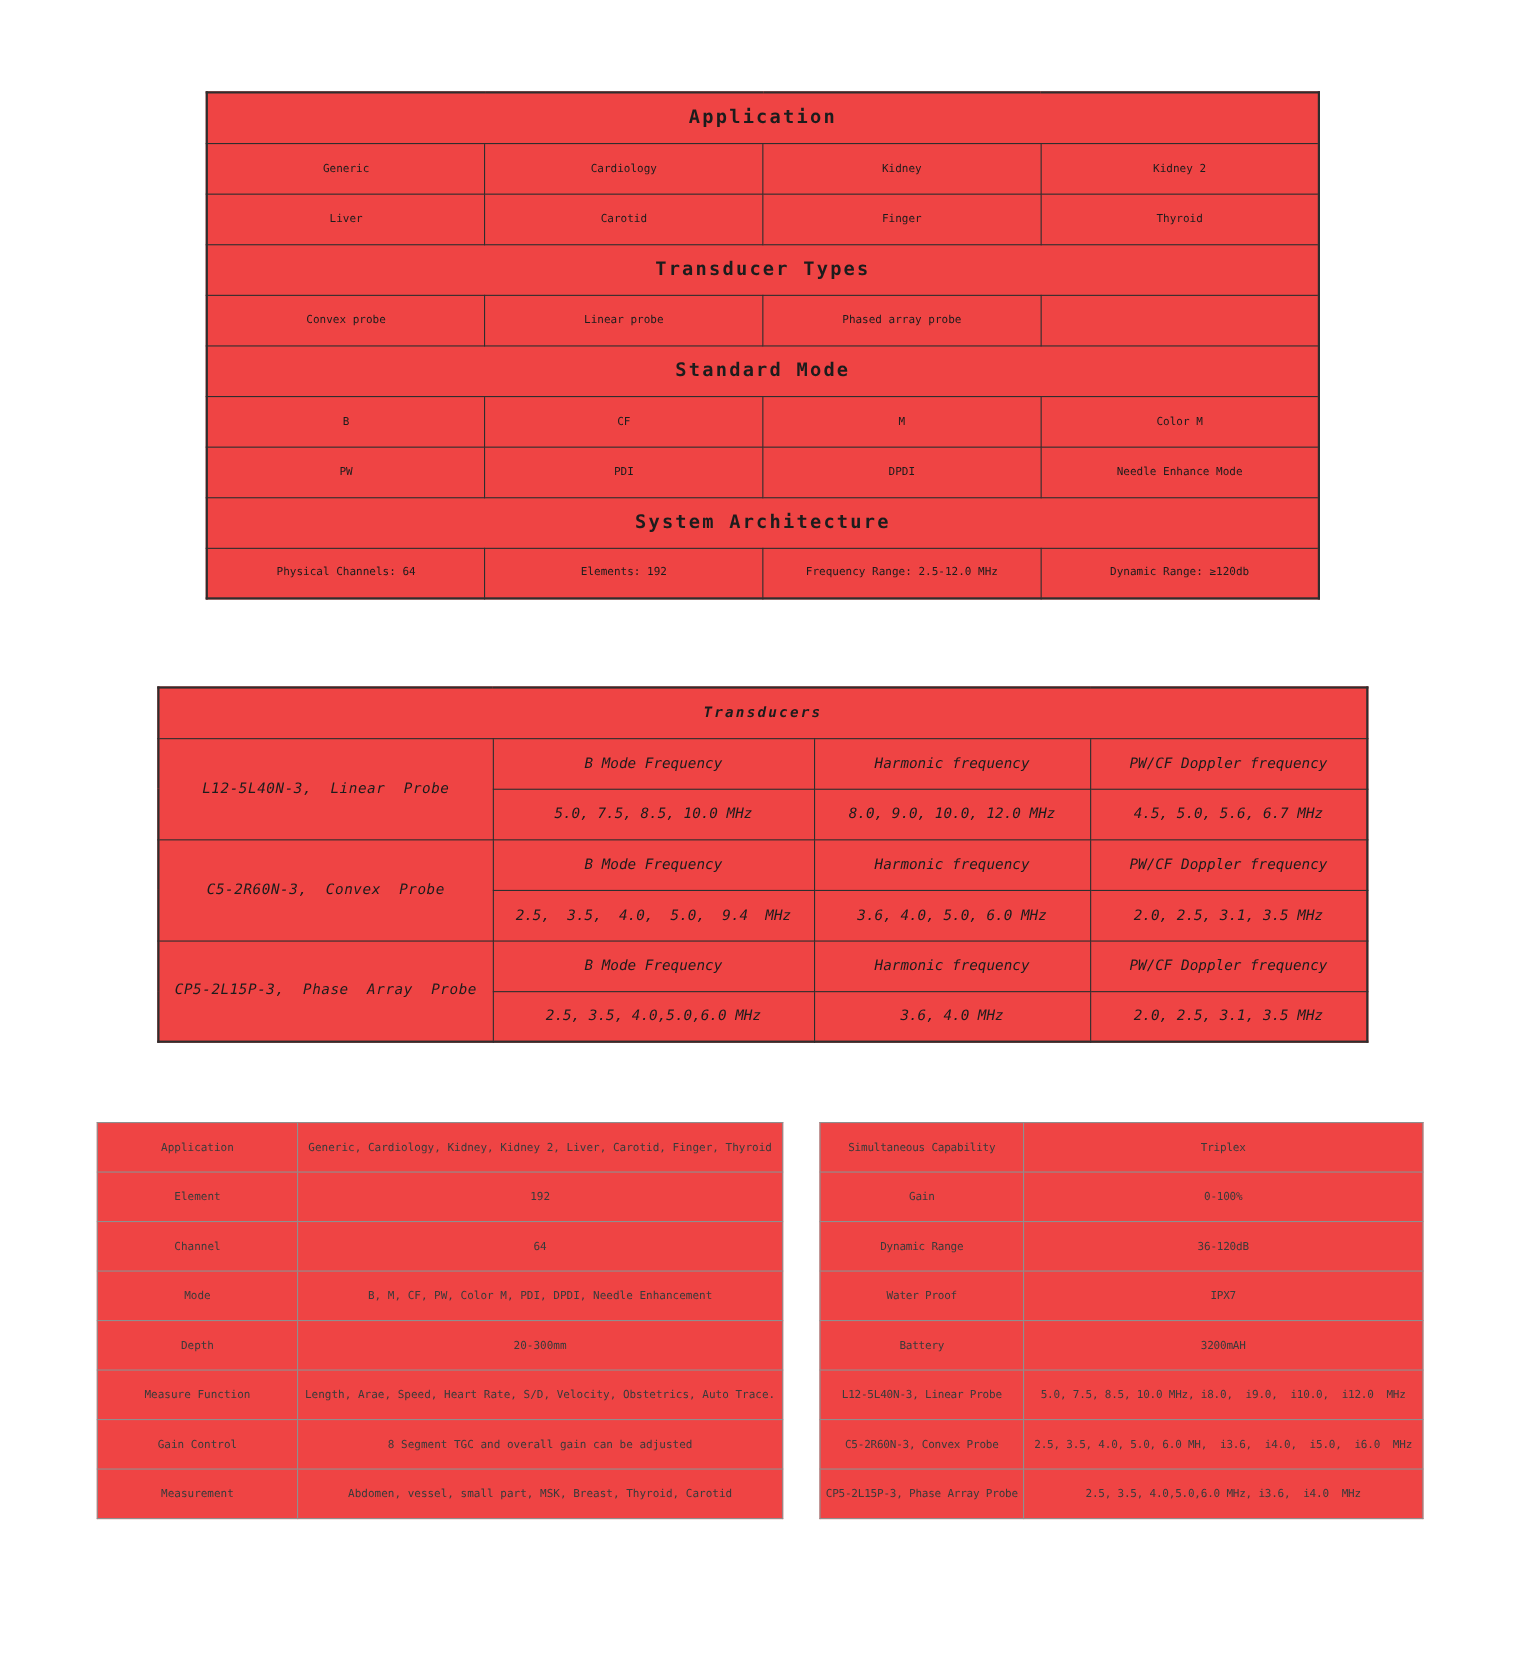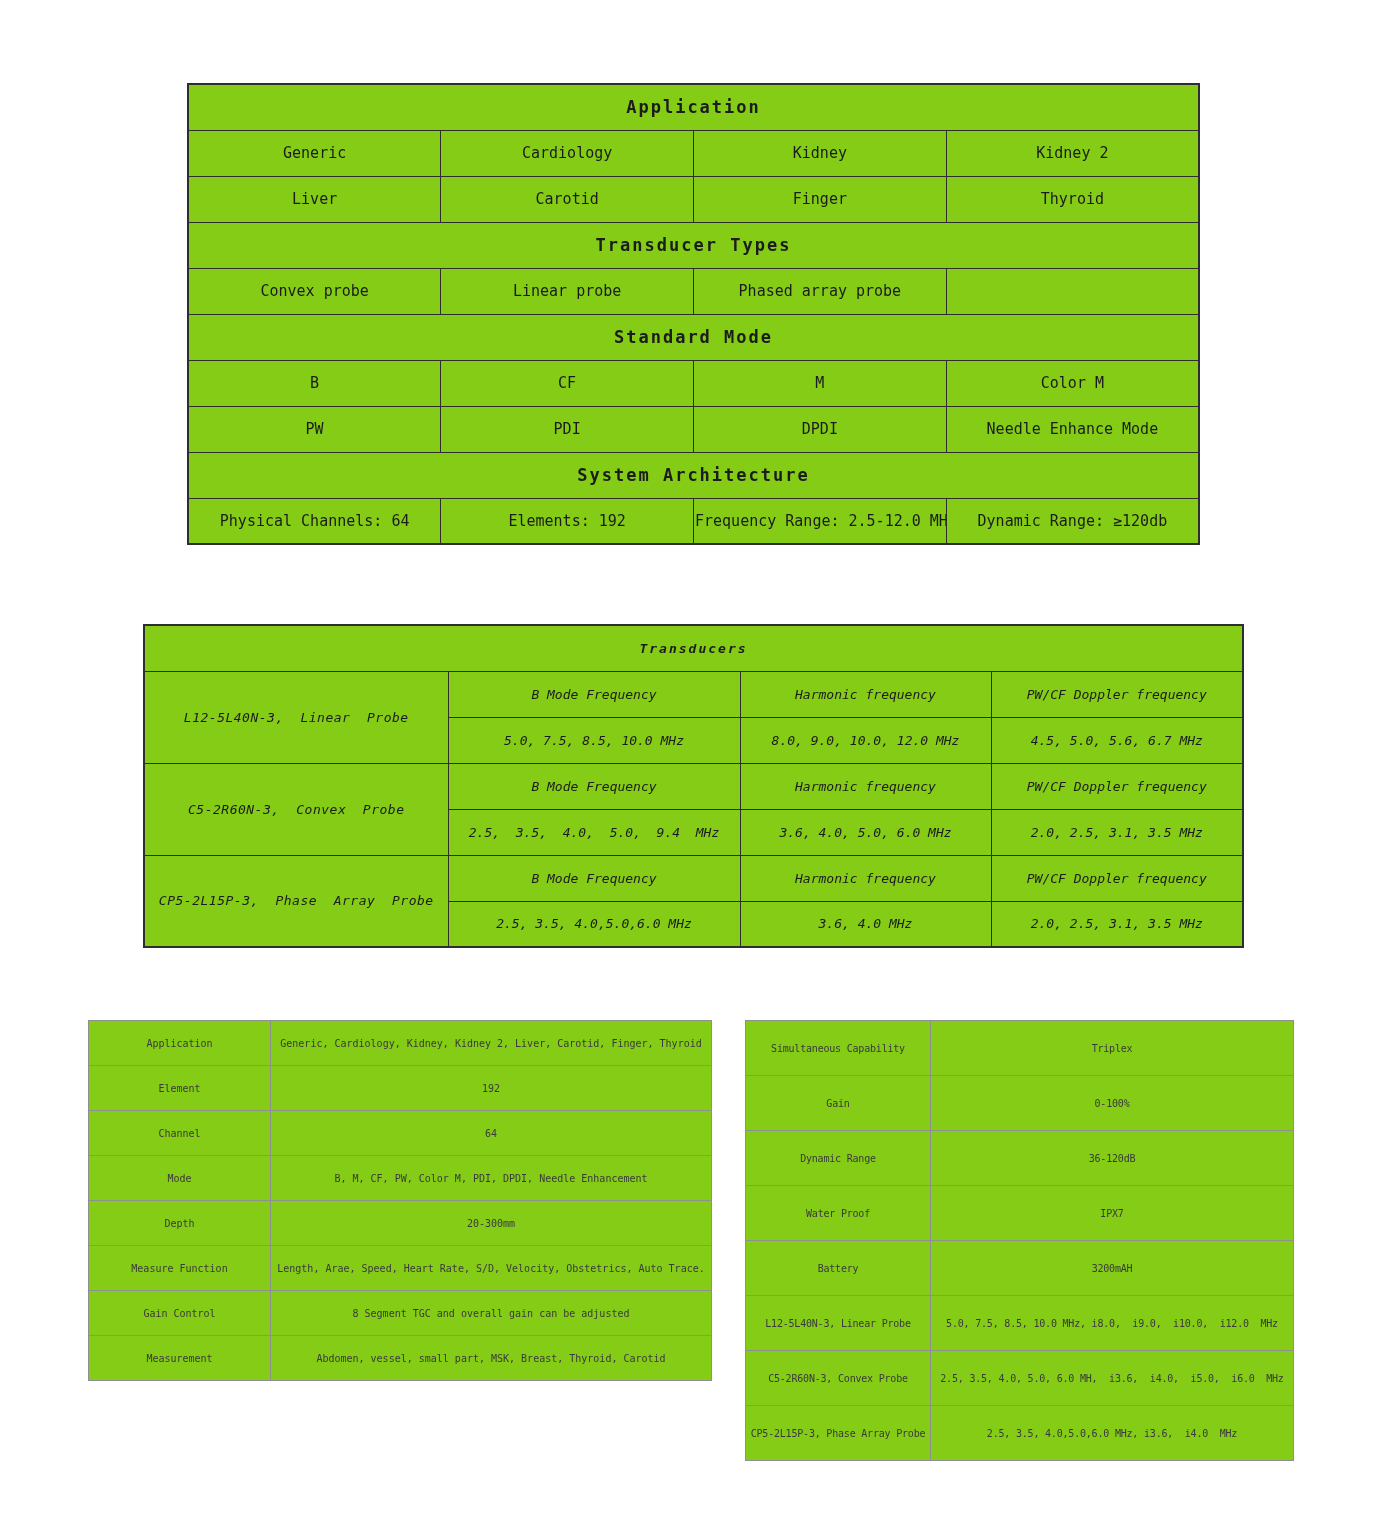--- a/index.html
+++ b/index.html
@@ -1,42 +1,42 @@
 <!DOCTYPE html>
 <html><head>
 <meta charset="utf-8">
 <style>
   * { box-sizing: border-box; }
   html, body { margin: 0; padding: 0; background: #ffffff; }
   body { font-family: "DejaVu Sans Mono", "Liberation Mono", monospace; color: #1c1c1c; }
   .page { position: relative; width: 1382px; height: 1518px; background: #ffffff; overflow: hidden; }
 
-  table { border-collapse: collapse; table-layout: fixed; position: absolute; background: #84cc16; }
+  table { border-collapse: collapse; table-layout: fixed; position: absolute; background: #ef4444; }
   td { text-align: center; vertical-align: middle; white-space: pre; overflow: hidden; }
 
   
   .t-spec { left: 187px; top: 83px; width: 1013px; border: 2px solid #2e2e2e; }
   .t-spec tr { height: 46px; }
-  .t-spec td { border: 1px solid #2e2e2e; font-size: 15px; }
+  .t-spec td { border: 1px solid #2e2e2e; font-size: 10px; }
 
   
   td.sec { font-size: 17px; font-weight: bold; letter-spacing: 2px; }
 
   
   .t-trans { left: 143px; top: 624px; width: 1099px; border: 2px solid #2e2e2e; }
   .t-trans tr { height: 46px; }
   .t-trans td { border: 1px solid #2e2e2e; font-size: 13px; font-style: italic; }
   .t-trans td.pname { letter-spacing: 0.5px; }
 
   
   .t-bottom td { border: 1px solid #8f8f8f; font-size: 10px; color: #3a3a3a; }
   .t-left  { left: 88px;  top: 1020px; width: 623px; }
   .t-left tr  { height: 45px; }
   .t-right { left: 745px; top: 1020px; width: 548px; }
-  .t-right tr { height: 55px; }
+  .t-right tr { height: 45px; }
   .t-right td { letter-spacing: -0.2px; }
 </style>
 </head>
 <body>
 
 <div class="page">
 
   <table class="t-spec">
     <colgroup>
         <col style="width:25%">

